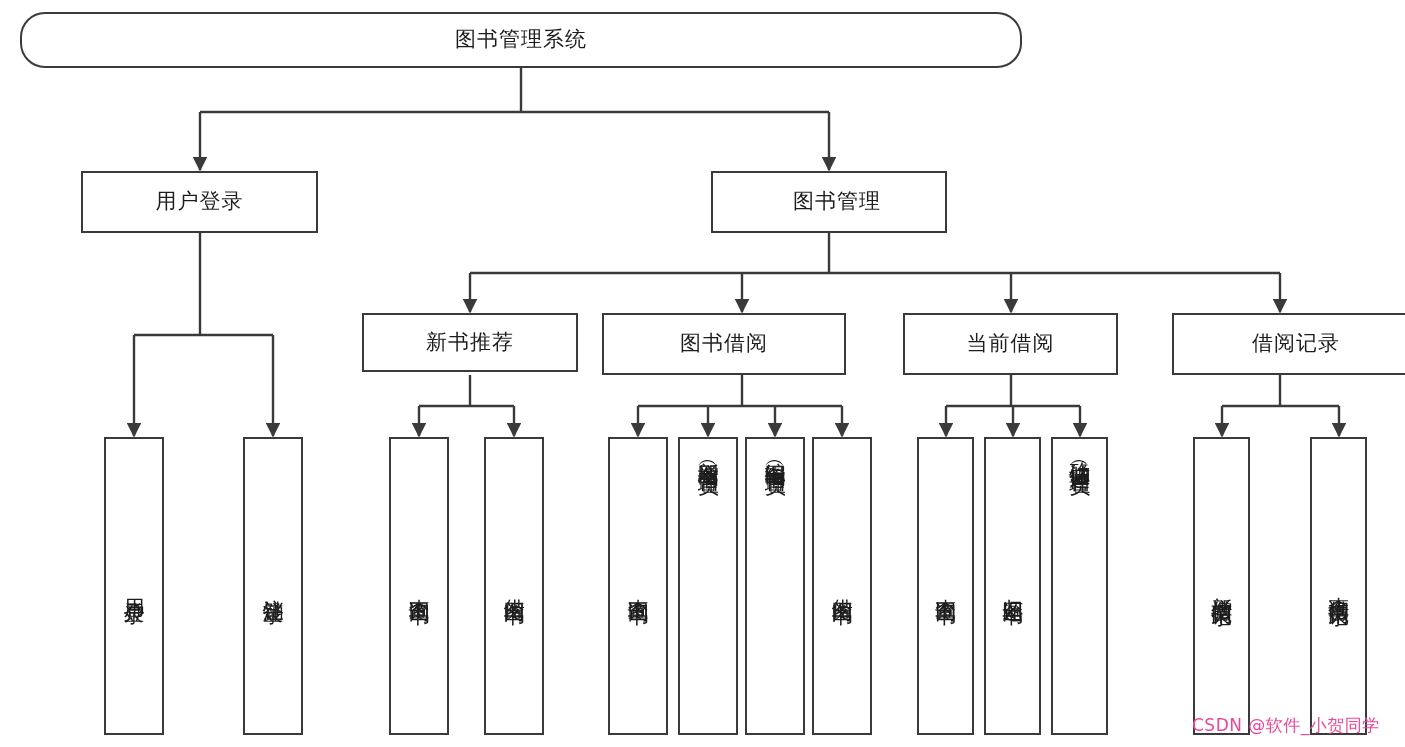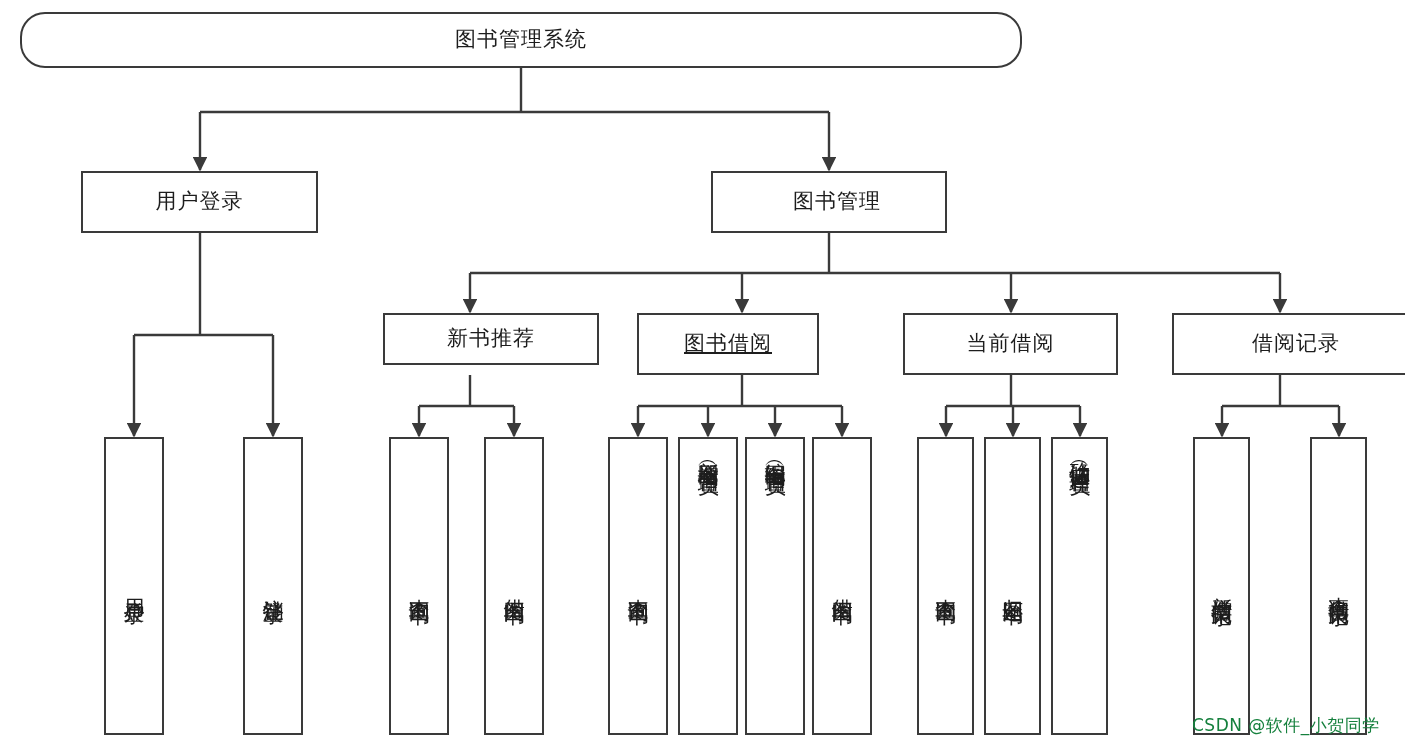--- a/index.html
+++ b/index.html
@@ -54,21 +54,21 @@
     letter-spacing: 2px;
     white-space: nowrap;
   }
   .node.vertical.mid {
     align-items: center;
     padding-top: 0;
   }
   .watermark {
     position: absolute;
     font-size: 17px;
-    color: #15803d;
+    color: #ec4899;
     white-space: nowrap;
     z-index: 5;
     letter-spacing: 0.5px;
   }
 </style>
 </head>
 <body>
 
 <div id="canvas">
   <svg id="edges" viewBox="0 0 1405 747" xmlns="http://www.w3.org/2000/svg">
@@ -117,24 +117,24 @@
   <div id="nodes">
       <div class="node" style="left: 20px; top: 12px; width: 1002px; height: 56px; border-radius: 25px;">
         <span class="cap">图书管理系统</span>
       </div>
       <div class="node" style="left: 81px; top: 171px; width: 237px; height: 62px;">
         <span class="cap">用户登录</span>
       </div>
       <div class="node" style="left: 711px; top: 171px; width: 236px; height: 62px; padding-left: 16px;">
         <span class="cap">图书管理</span>
       </div>
-      <div class="node" style="left: 362px; top: 313px; width: 216px; height: 52px; margin-left: 21px;">
+      <div class="node" style="left: 362px; top: 313px; width: 216px; height: 59px;">
         <span class="cap">新书推荐</span>
       </div>
-      <div class="node" style="left: 637px; top: 313px; width: 182px; height: 62px; text-decoration: underline;">
+      <div class="node" style="left: 602px; top: 313px; width: 244px; height: 62px;">
         <span class="cap">图书借阅</span>
       </div>
       <div class="node" style="left: 903px; top: 313px; width: 215px; height: 62px;">
         <span class="cap">当前借阅</span>
       </div>
       <div class="node" style="left: 1172px; top: 313px; width: 248px; height: 62px;">
         <span class="cap">借阅记录</span>
       </div>
       <div class="node vertical mid" style="left: 104px; top: 437px; width: 60px; height: 298px;">
         <span class="cap">用户登录</span>

